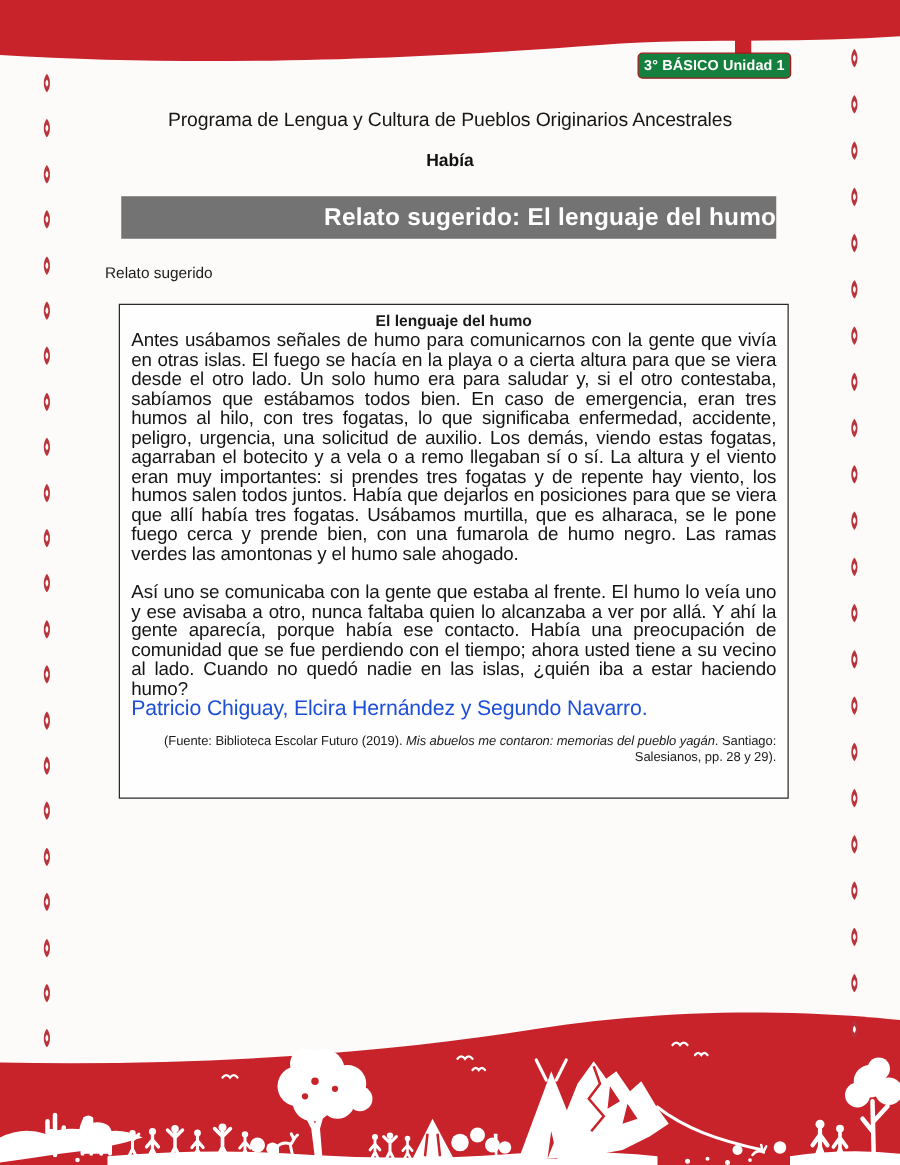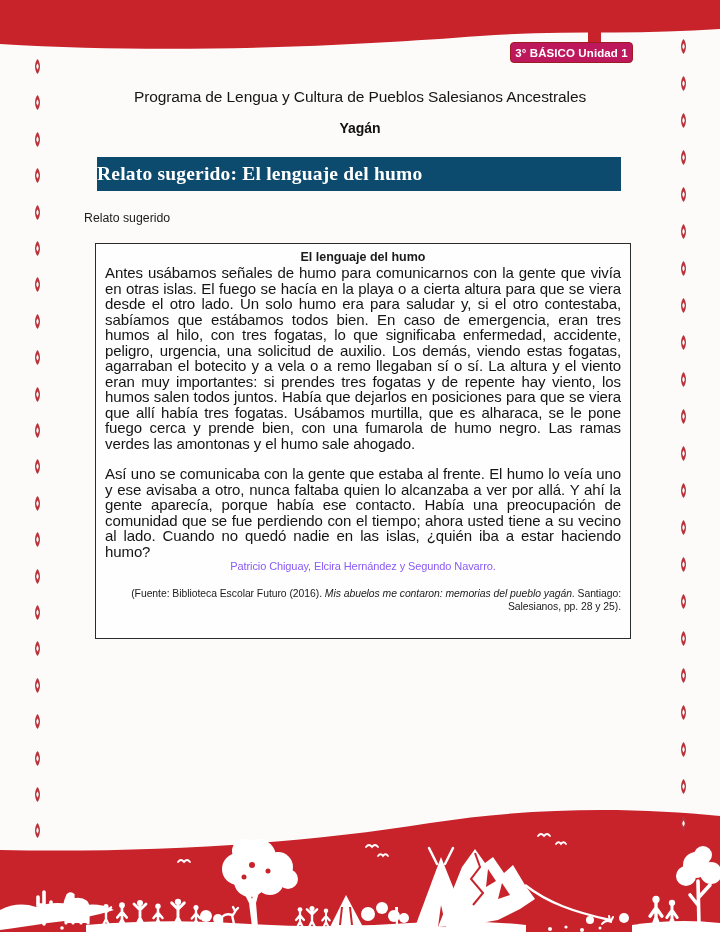--- a/index.html
+++ b/index.html
@@ -8,58 +8,58 @@
     background:#fcfbfa;
     font-family:"Liberation Sans",sans-serif;
     color:#1a1a1a;
     -webkit-font-smoothing:antialiased;
   }
   
   .top-band{position:absolute;top:0;left:0;z-index:1;}
   .badge-tab{position:absolute;left:588px;top:24px;width:13px;height:22px;background:#c8232b;z-index:1;}
   .unit-badge{
     position:absolute;left:510px;top:42px;width:123px;height:21px;z-index:2;
-    background:#be185d;border:1px solid #9e1b21;border-radius:4px;
+    background:#15803d;border:1px solid #9e1b21;border-radius:4px;
     color:#ffffff;font-size:11.5px;font-weight:bold;
     display:flex;align-items:center;justify-content:center;
     box-sizing:border-box;letter-spacing:.1px;
   }
   .program-title{
     position:absolute;top:88px;left:0;width:720px;text-align:center;
     font-size:15.5px;font-weight:500;color:#161616;letter-spacing:-.1px;
   }
   .culture-name{
     position:absolute;top:120px;left:0;width:720px;text-align:center;
     font-size:14px;font-weight:bold;color:#111;
   }
   .story-banner{
     position:absolute;left:97px;top:157px;width:524px;height:34px;
-    background:#0c4a6e;color:#ffffff;
-    font-family:Liberation Serif, serif;font-weight:bold;font-size:19.5px;
-    display:flex;align-items:center;justify-content:flex-start;letter-spacing:.2px;
+    background:#737373;color:#ffffff;
+    font-family:Liberation Sans, sans-serif;font-weight:bold;font-size:19.5px;
+    display:flex;align-items:center;justify-content:flex-end;letter-spacing:.2px;
   }
   .section-label{
     position:absolute;left:84px;top:211px;font-size:12.3px;color:#1c1c1c;
   }
   .story-box{
     position:absolute;left:95px;top:243px;width:536px;height:396px;
     border:1.5px solid #2b2b2b;box-sizing:border-box;
     padding:5px 9px 0 9px;background:#fefefe;overflow:hidden;
   }
   .story-title{
     text-align:center;font-weight:bold;font-size:12.5px;line-height:16px;
   }
   .story-box p{margin:0;}
   .para{
     font-size:15px;line-height:15.5px;text-align:justify;
     letter-spacing:-.1px;color:#141414;
   }
   .para-2{margin-top:15px !important;}
   .attribution{
-    font-size:11px;line-height:15.5px;text-align:center;letter-spacing:-.1px;color:#8b5cf6;
+    font-size:17px;line-height:15.5px;text-align:left;letter-spacing:-.1px;color:#1d4ed8;
   }
   .source-line{
     margin-top:12px !important;font-size:10.4px;line-height:13.8px;
     text-align:right;color:#1a1a1a;letter-spacing:-.05px;
   }
   .source-line i{font-style:italic;}
   
   .orn-col{position:absolute;top:0;width:12px;height:932px;z-index:3;pointer-events:none;}
   .orn-col.left{left:32px;}
   .orn-col.right{left:678px;}
@@ -69,35 +69,35 @@
 </style>
 </head>
 <body>
 
 <svg class="top-band" width="720" height="64" viewBox="0 0 720 64">
   <path d="M0,0 H720 V29 C640,35 560,30 480,36 C360,45 180,55 0,44 Z" fill="#c8232b"></path>
 </svg>
 <div class="badge-tab"></div>
 <div class="unit-badge">3° BÁSICO Unidad 1</div>
 
-<div class="program-title">Programa de Lengua y Cultura de Pueblos Salesianos Ancestrales</div>
-<div class="culture-name">Yagán</div>
+<div class="program-title">Programa de Lengua y Cultura de Pueblos Originarios Ancestrales</div>
+<div class="culture-name">Había</div>
 
 <div class="story-banner">
   <span>Relato sugerido: El lenguaje del humo</span>
 </div>
 
 <div class="section-label">Relato sugerido</div>
 
 <div class="story-box">
   <p class="story-title">El lenguaje del humo</p>
   <p class="para">Antes usábamos señales de humo para comunicarnos con la gente que vivía en otras islas. El fuego se hacía en la playa o a cierta altura para que se viera desde el otro lado. Un solo humo era para saludar y, si el otro contestaba, sabíamos que estábamos todos bien. En caso de emergencia, eran tres humos al hilo, con tres fogatas, lo que significaba enfermedad, accidente, peligro, urgencia, una solicitud de auxilio. Los demás, viendo estas fogatas, agarraban el botecito y a vela o a remo llegaban sí o sí. La altura y el viento eran muy importantes: si prendes tres fogatas y de repente hay viento, los humos salen todos juntos. Había que dejarlos en posiciones para que se viera que allí había tres fogatas. Usábamos murtilla, que es alharaca, se le pone fuego cerca y prende bien, con una fumarola de humo negro. Las ramas verdes las amontonas y el humo sale ahogado.</p>
   <p class="para para-2">Así uno se comunicaba con la gente que estaba al frente. El humo lo veía uno y ese avisaba a otro, nunca faltaba quien lo alcanzaba a ver por allá. Y ahí la gente aparecía, porque había ese contacto. Había una preocupación de comunidad que se fue perdiendo con el tiempo; ahora usted tiene a su vecino al lado. Cuando no quedó nadie en las islas, ¿quién iba a estar haciendo humo?</p>
   <p class="attribution">Patricio Chiguay, Elcira Hernández y Segundo Navarro.</p>
-  <p class="source-line"><span>(Fuente: Biblioteca Escolar Futuro (2016). </span><i>Mis abuelos me contaron: memorias del pueblo yagán</i><span>. Santiago: Salesianos, pp. 28 y 25).</span></p>
+  <p class="source-line"><span>(Fuente: Biblioteca Escolar Futuro (2019). </span><i>Mis abuelos me contaron: memorias del pueblo yagán</i><span>. Santiago: Salesianos, pp. 28 y 29).</span></p>
 </div>
 
 <div class="orn-col left">
     <svg class="orn" style="top:59px" width="11" height="15" viewBox="0 0 11 15">
       <path d="M5.5 0C8.8 3.7 8.8 11.3 5.5 15C2.2 11.3 2.2 3.7 5.5 0Z" fill="#b8333a"></path>
       <path d="M5.5 4.6C7.1 6.3 7.1 8.7 5.5 10.4C3.9 8.7 3.9 6.3 5.5 4.6Z" fill="#ffffff"></path>
     </svg>
     <svg class="orn" style="top:95.4px" width="11" height="15" viewBox="0 0 11 15">
       <path d="M5.5 0C8.8 3.7 8.8 11.3 5.5 15C2.2 11.3 2.2 3.7 5.5 0Z" fill="#b8333a"></path>
       <path d="M5.5 4.6C7.1 6.3 7.1 8.7 5.5 10.4C3.9 8.7 3.9 6.3 5.5 4.6Z" fill="#ffffff"></path>

